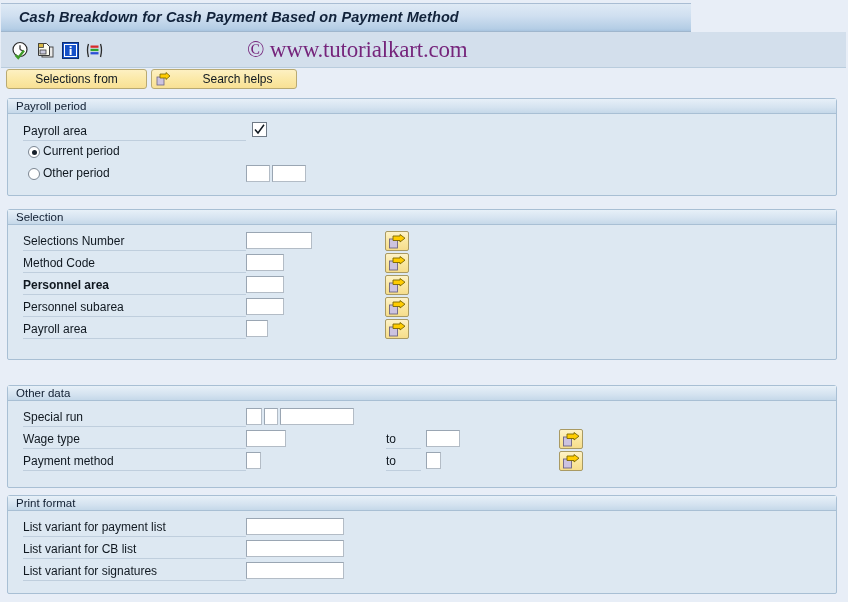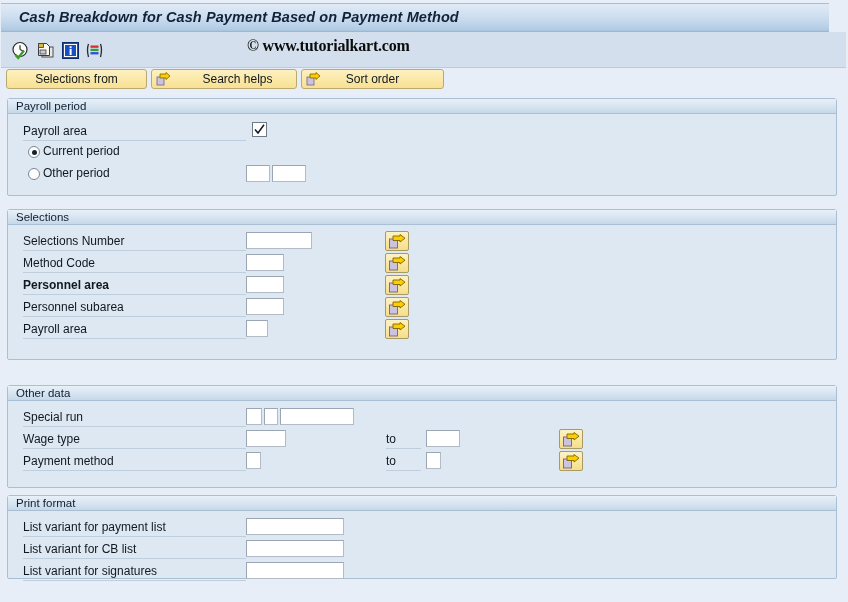--- a/index.html
+++ b/index.html
@@ -7,21 +7,21 @@
     width:848px;height:602px;
     background:#e8eef7;
     font-family:"Liberation Sans", sans-serif;
     font-size:12px;
     color:#000;
     overflow:hidden;
     position:relative;
   }
   
   #titlebar{
-    position:absolute;left:1px;top:3px;width:828px;height:29px;
+    position:absolute;left:1px;top:3px;width:690px;height:29px;
     background:linear-gradient(to bottom,#dfeaf5 0%,#cfdff0 45%,#b4cde5 92%,#a8c4df 100%);
     border-top:1px solid #a9bdd3;
     border-bottom:1px solid #9fb6cd;
     box-sizing:border-box;
   }
   #titlebar .t{
     position:absolute;left:18px;top:5px;
     font-weight:bold;font-style:italic;font-size:14.5px;
     color:#11223a;letter-spacing:.1px;white-space:nowrap;
   }
@@ -32,22 +32,22 @@
     border-bottom:1px solid #b9ccdd;
     box-sizing:border-box;
   }
   .tbicon{position:absolute;top:41px;width:19px;height:19px;cursor:pointer;}
   #ic1{left:11px;} #ic2{left:36px;} #ic3{left:61px;} #ic4{left:85px;}
 
   
   #watermark{
     position:absolute;left:247px;top:37px;
     font-family:"Liberation Serif", serif;
-    font-size:16px;font-weight:bold;
-    color:#000000;opacity:.95;
+    font-size:23px;font-weight:normal;
+    color:#701a75;opacity:.95;
     white-space:nowrap;pointer-events:none;
     letter-spacing:-.2px;
   }
 
   
   #btnrow{position:absolute;left:0;top:69px;width:848px;height:22px;}
   .pbtn{
     position:absolute;top:0;height:20px;
     background:linear-gradient(to bottom,#fdf0c2 0%,#fbe9a8 50%,#f8e094 100%);
     border:1px solid #b9aa72;
@@ -177,29 +177,20 @@
   </div>
   <div class="pbtn" id="pb2">
     <span class="ar">
       <svg width="15" height="15" viewBox="0 0 15 15">
         <rect x="1" y="5" width="7" height="8" fill="#ccc3e0" stroke="#6c6486" stroke-width="0.8"></rect>
         <path d="M4 2 h6 V0.5 L14 4 L10 7.5 V6 H4 z" fill="#ffcc00" stroke="#7a6600" stroke-width="0.8"></path>
       </svg>
     </span>
     <span class="lbl">Search helps</span>
   </div>
-  <div class="pbtn" id="pb3">
-    <span class="ar">
-      <svg width="15" height="15" viewBox="0 0 15 15">
-        <rect x="1" y="5" width="7" height="8" fill="#ccc3e0" stroke="#6c6486" stroke-width="0.8"></rect>
-        <path d="M4 2 h6 V0.5 L14 4 L10 7.5 V6 H4 z" fill="#ffcc00" stroke="#7a6600" stroke-width="0.8"></path>
-      </svg>
-    </span>
-    <span class="lbl">Sort order</span>
-  </div>
 </div>
 
 <div class="grp" id="grp-payroll" style="top:98px;height:98px;">
   <div class="hdr">Payroll period</div>
   <div class="body">
 
     <div class="lbl" style="left:15px;top:10px;">Payroll area</div>
     <div class="lblline" style="left:15px;top:26px;width:223px;"></div>
     <div class="cbx" style="left:244px;top:8px;">
       <svg width="11" height="11" viewBox="0 0 11 11">
@@ -213,21 +204,21 @@
     <div class="lbl" style="left:35px;top:30px;">Current period</div>
 
     <div class="rad" style="left:20px;top:54px;"></div>
     <div class="lbl" style="left:35px;top:52px;">Other period</div>
     <input class="inp" style="left: 238px; top: 51px; width: 24px;" value="">
     <input class="inp" style="left: 264px; top: 51px; width: 34px;" value="">
   </div>
 </div>
 
 <div class="grp" id="grp-selection" style="top:209px;height:151px;">
-  <div class="hdr">Selections</div>
+  <div class="hdr">Selection</div>
   <div class="body">
 
     <div class="lbl" style="left:15px;top:9px;">Selections Number</div>
     <div class="lblline" style="left:15px;top:25px;width:223px;"></div>
     <input class="inp" style="left: 238px; top: 7px; width: 66px;" value="">
     <div class="arrbtn" style="left:377px;top:6px;">
       <svg width="17" height="15" viewBox="0 0 17 15">
         <rect x="0.5" y="5" width="8" height="9" fill="#ccc3e0" stroke="#6c6486" stroke-width="0.9"></rect>
         <path d="M4 2 h7 V0.5 L16 4.2 L11 8 V6.5 H4 z" fill="#ffcc00" stroke="#7a6600" stroke-width="0.9"></path>
       </svg>
@@ -306,21 +297,21 @@
     <input class="inp" style="left: 418px; top: 51px; width: 15px;" value="">
     <div class="arrbtn" style="left:551px;top:50px;">
       <svg width="17" height="15" viewBox="0 0 17 15">
         <rect x="0.5" y="5" width="8" height="9" fill="#ccc3e0" stroke="#6c6486" stroke-width="0.9"></rect>
         <path d="M4 2 h7 V0.5 L16 4.2 L11 8 V6.5 H4 z" fill="#ffcc00" stroke="#7a6600" stroke-width="0.9"></path>
       </svg>
     </div>
   </div>
 </div>
 
-<div class="grp" id="grp-print" style="top:495px;height:84px;">
+<div class="grp" id="grp-print" style="top:495px;height:99px;">
   <div class="hdr">Print format</div>
   <div class="body">
     <div class="lbl" style="left:15px;top:9px;">List variant for payment list</div>
     <div class="lblline" style="left:15px;top:25px;width:223px;"></div>
     <input class="inp" style="left: 238px; top: 7px; width: 98px;" value="">
 
     <div class="lbl" style="left:15px;top:31px;">List variant for CB list</div>
     <div class="lblline" style="left:15px;top:47px;width:223px;"></div>
     <input class="inp" style="left: 238px; top: 29px; width: 98px;" value="">
 

